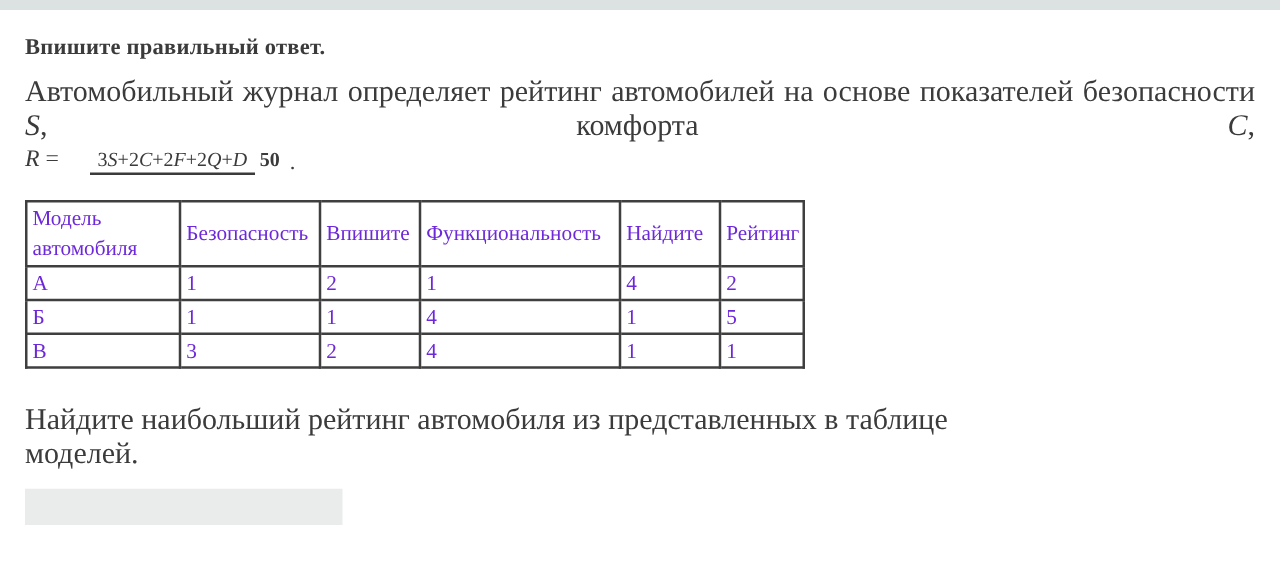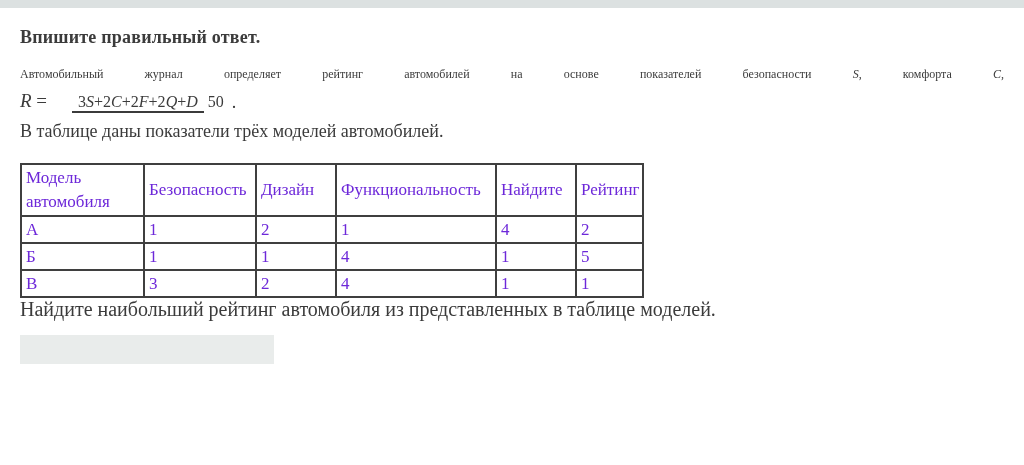--- a/index.html
+++ b/index.html
@@ -15,41 +15,41 @@
   .content { padding: 0 20px; width: 816px; }
   .heading {
     margin-top: 19px;
     font-size: 18px;
     font-weight: bold;
     letter-spacing: 0.2px;
   }
   .para {
     margin-top: 13px;
     width: 984px;
-    font-size: 12px;
+    font-size: 24px;
     line-height: 27px;
   }
   .para-line1 { text-align: justify; text-align-last: justify; }
   .para-line2 { padding-left: 5px; }
   .it { font-style: italic; }
   .formula {
     margin-top: 2px;
     display: flex;
     align-items: flex-end;
   }
   .formula-lhs { font-size: 19px; line-height: 22px; }
   .frac {
     margin-left: 9px;
     display: inline-block;
     text-align: center;
     font-size: 16px;
     line-height: 20px;
   }
   .frac-num { border-bottom: 2px solid #3b3b3b; padding: 0 6px 1px 6px; margin-left: 16px; }
-  .frac-den { padding-top: 1px; }
+  .frac-den { padding-top: 1px; font-weight: bold; }
   .formula-period { margin-left: 8px; font-size: 18px; line-height: 20px; }
   .table-intro {
     margin-top: 9px;
     font-size: 18px;
   }
   table.indicators {
     margin-top: 21px;
     border-collapse: collapse;
     table-layout: fixed;
     width: 622px;
@@ -67,21 +67,22 @@
   }
   table.indicators th { height: 50px; line-height: 24px; }
   table.indicators td { height: 27px; }
   .col-model { width: 123px; }
   .col-safety { width: 112px; }
   .col-comfort { width: 80px; }
   .col-func { width: 160px; }
   .col-quality { width: 80px; }
   .col-design { width: 67px; }
   .question {
-    font-size: 20px;
+    margin-top: 28px;
+    font-size: 24px;
   }
   .answer-input {
     display: block;
     margin-top: 14px;
     width: 254px;
     height: 29px;
     background: #e9eceb;
     border: none;
     outline: none;
     font-family: "Liberation Serif", "DejaVu Serif", serif;
@@ -105,36 +106,35 @@
 
   <div class="formula">
     <span class="formula-lhs"><span class="it">R</span><span> =</span></span>
     <span class="frac">
       <span class="frac-num"><span>3</span><span class="it">S</span><span>+2</span><span class="it">C</span><span>+2</span><span class="it">F</span><span>+2</span><span class="it">Q</span><span>+</span><span class="it">D</span></span>
       <span class="frac-den">50</span>
     </span>
     <span class="formula-period">.</span>
   </div>
 
-  <div class="table-intro">В таблице даны показатели трёх моделей автомобилей.</div>
 
   <table class="indicators">
     <colgroup>
       <col class="col-model">
         <col class="col-safety">
         <col class="col-comfort">
       <col class="col-func">
         <col class="col-quality">
         <col class="col-design">
     </colgroup>
     <thead>
         <tr>
           <th>Модель автомобиля</th>
           <th>Безопасность</th>
-          <th>Дизайн</th>
+          <th>Впишите</th>
           <th>Функциональность</th>
           <th>Найдите</th>
           <th>Рейтинг</th>
         </tr>
       </thead>
     <tbody>
         <tr>
           <td>А</td>
           <td>1</td>
           <td>2</td>

